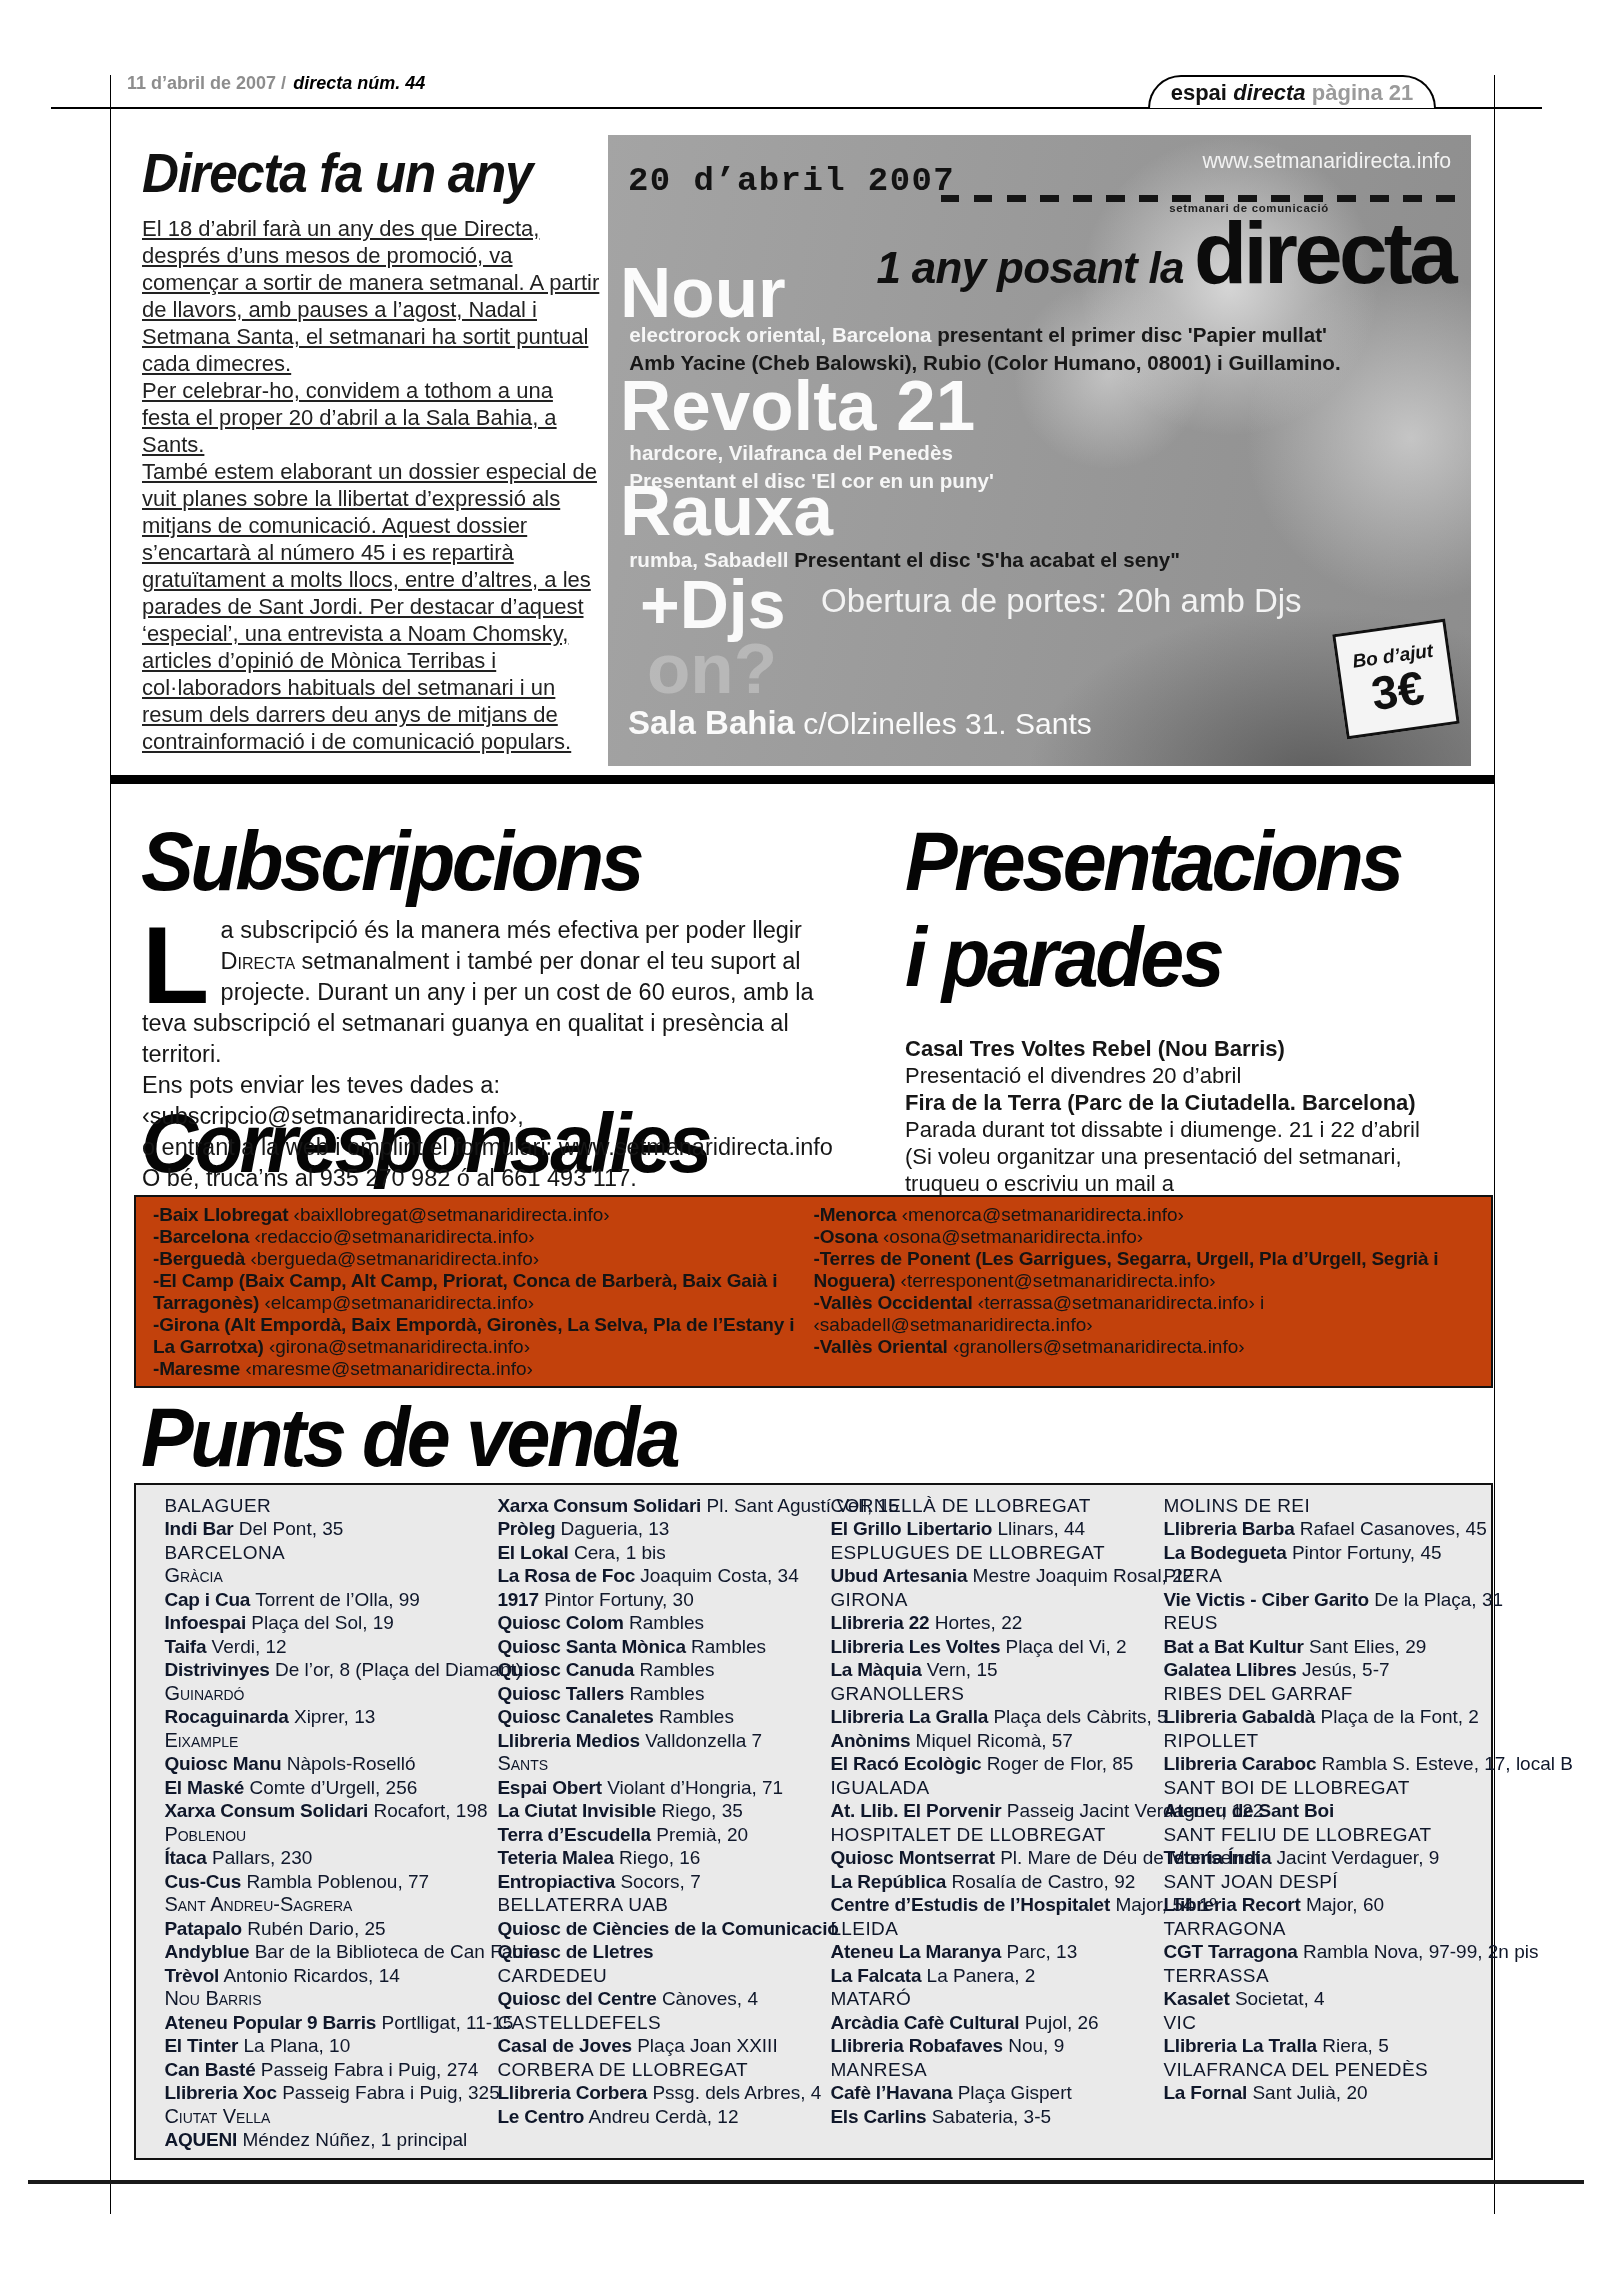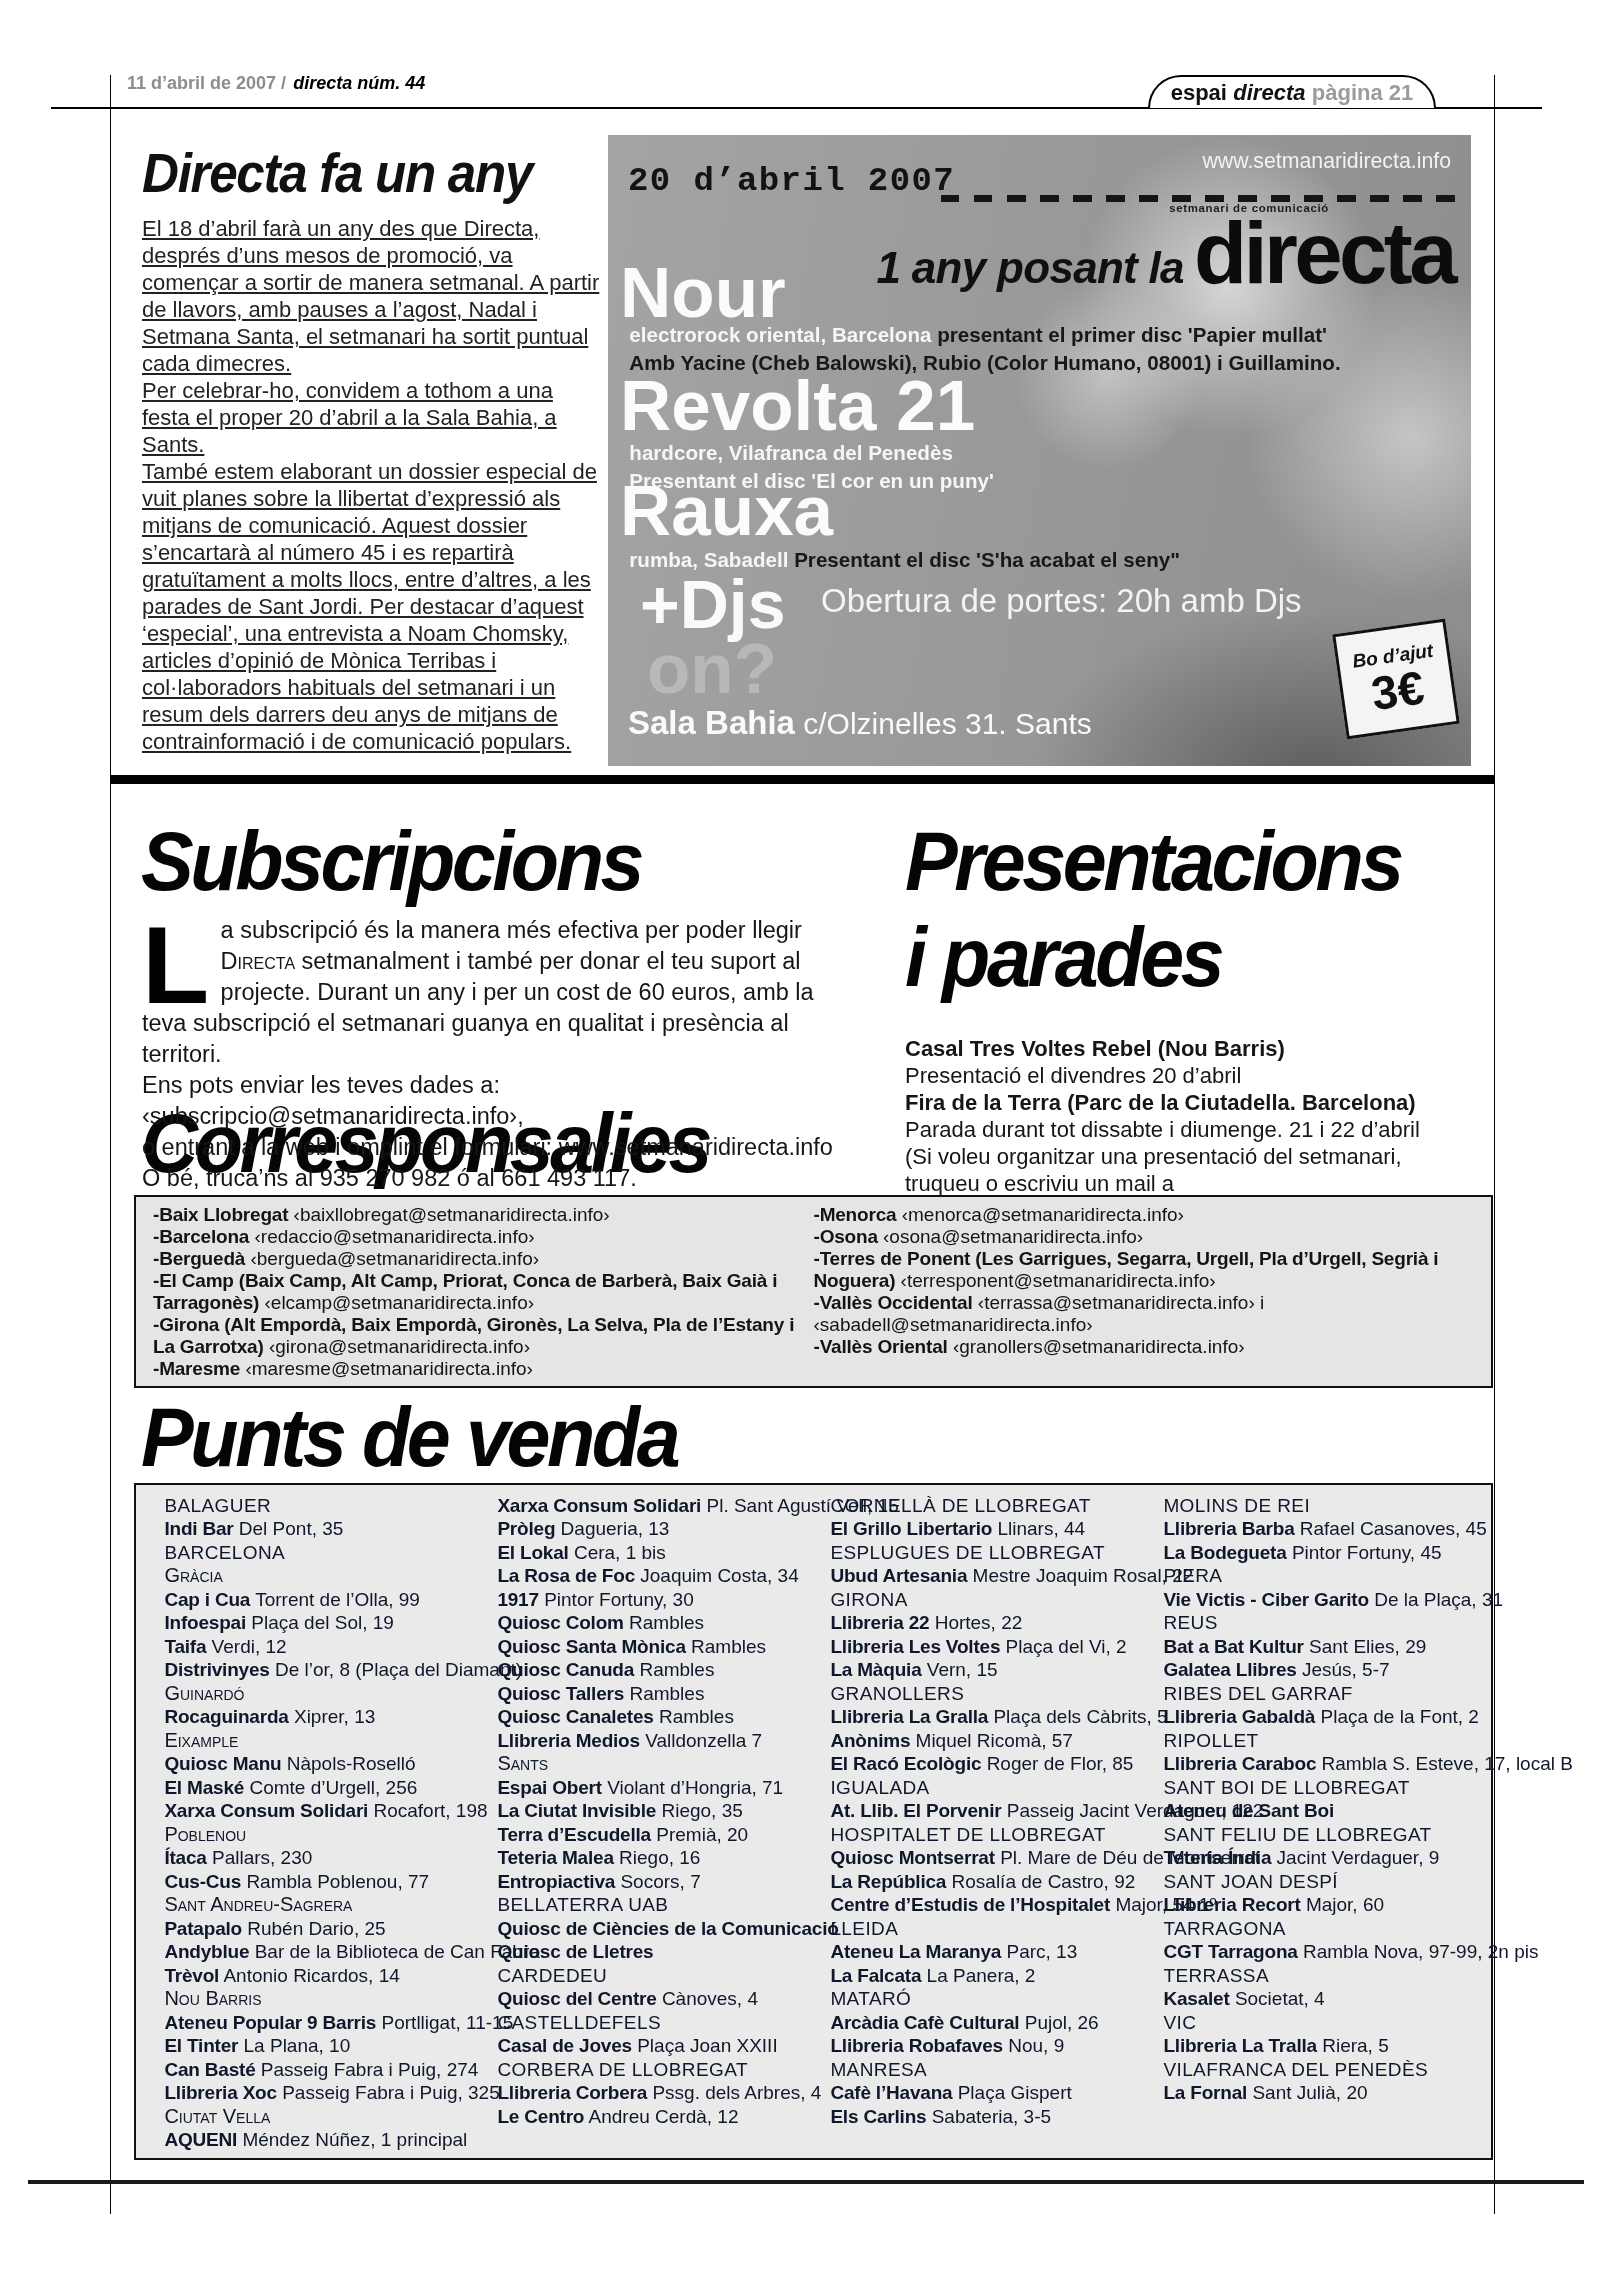--- a/index.html
+++ b/index.html
@@ -80,21 +80,21 @@
   .subs-body{position:absolute;left:142px;top:915px;width:722px;font-size:23.5px;line-height:31px;color:#161616;}
   .subs-body p{margin:0;}
   .dropcap{float:left;font-size:110px;line-height:87px;font-weight:bold;margin:5.7px 11.4px 0 0;color:#000;}
   .scaps{font-variant:small-caps;}
 
   
   .pres-list{position:absolute;left:905px;top:1035px;width:577px;font-size:22px;line-height:27px;color:#161616;}
   .pres-list .b{font-weight:bold;}
 
   
-  .corr-box{position:absolute;left:134px;top:1195px;width:1359px;height:193px;background:#e5e5e5;
+  .corr-box{position:absolute;left:134px;top:1195px;width:1359px;height:193px;background:#c2410c;
       border:2.1px solid #111;box-sizing:border-box;display:flex;padding:7.1px 17px;}
   .corr-col{width:50%;font-size:19px;line-height:22px;color:#141414;}
   .corr-col .em{font-weight:normal;}
   .corr-col b{letter-spacing:-0.2px;}
 
   
   .punts-box{position:absolute;left:134px;top:1483px;width:1359px;height:677px;background:#eaeaea;
       border:2.1px solid #111;box-sizing:border-box;display:flex;padding:8.5px 0 0 28.4px;}
   .pv-col{width:333px;font-size:19px;line-height:23.5px;color:#0f172a;white-space:nowrap;}
   .pv-city{letter-spacing:0.4px;}

